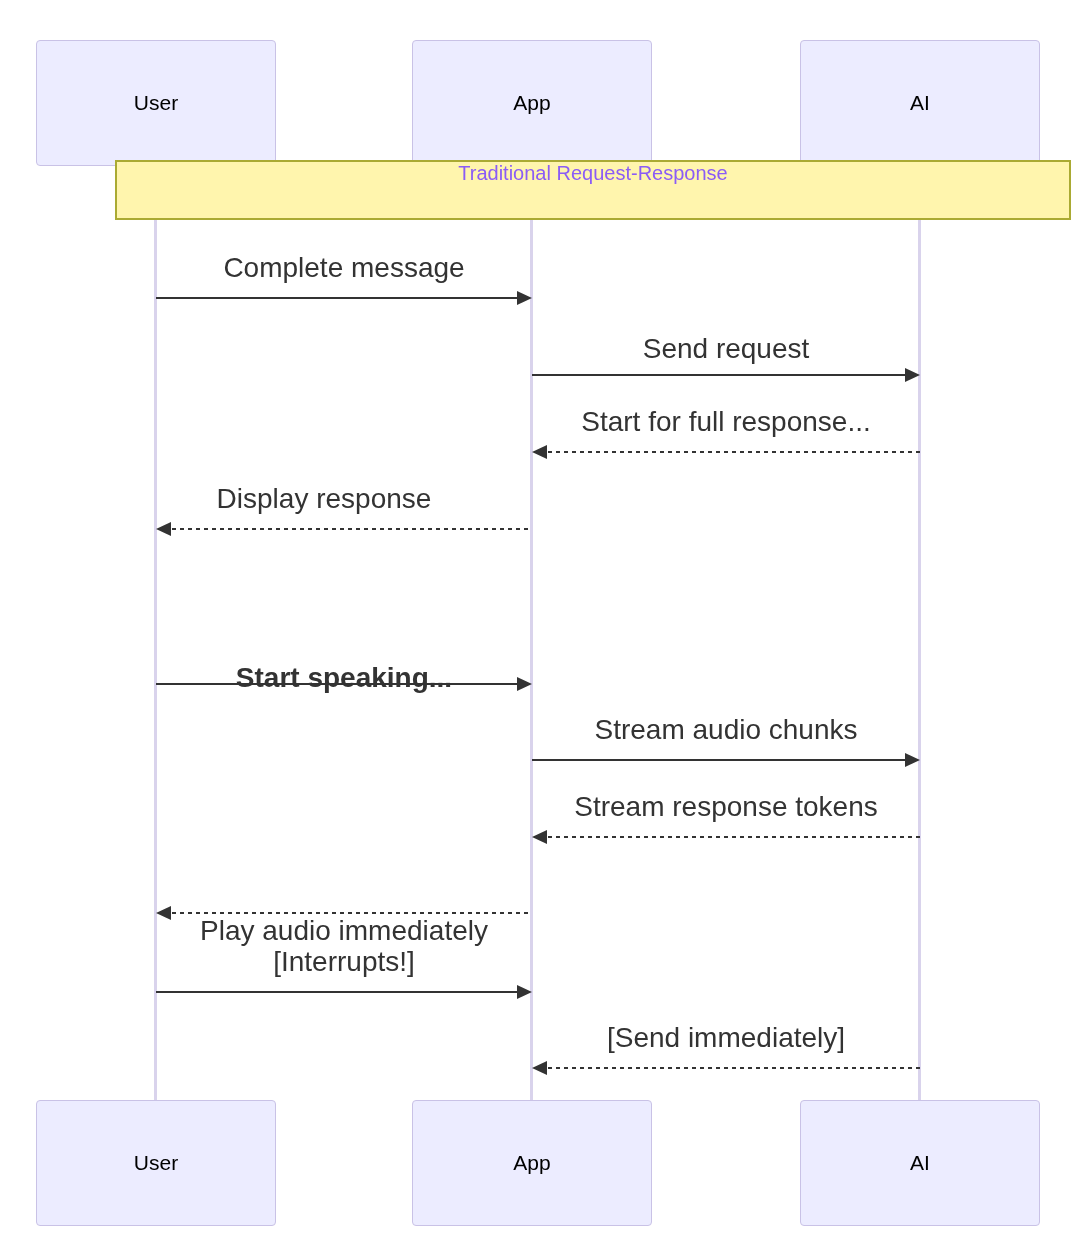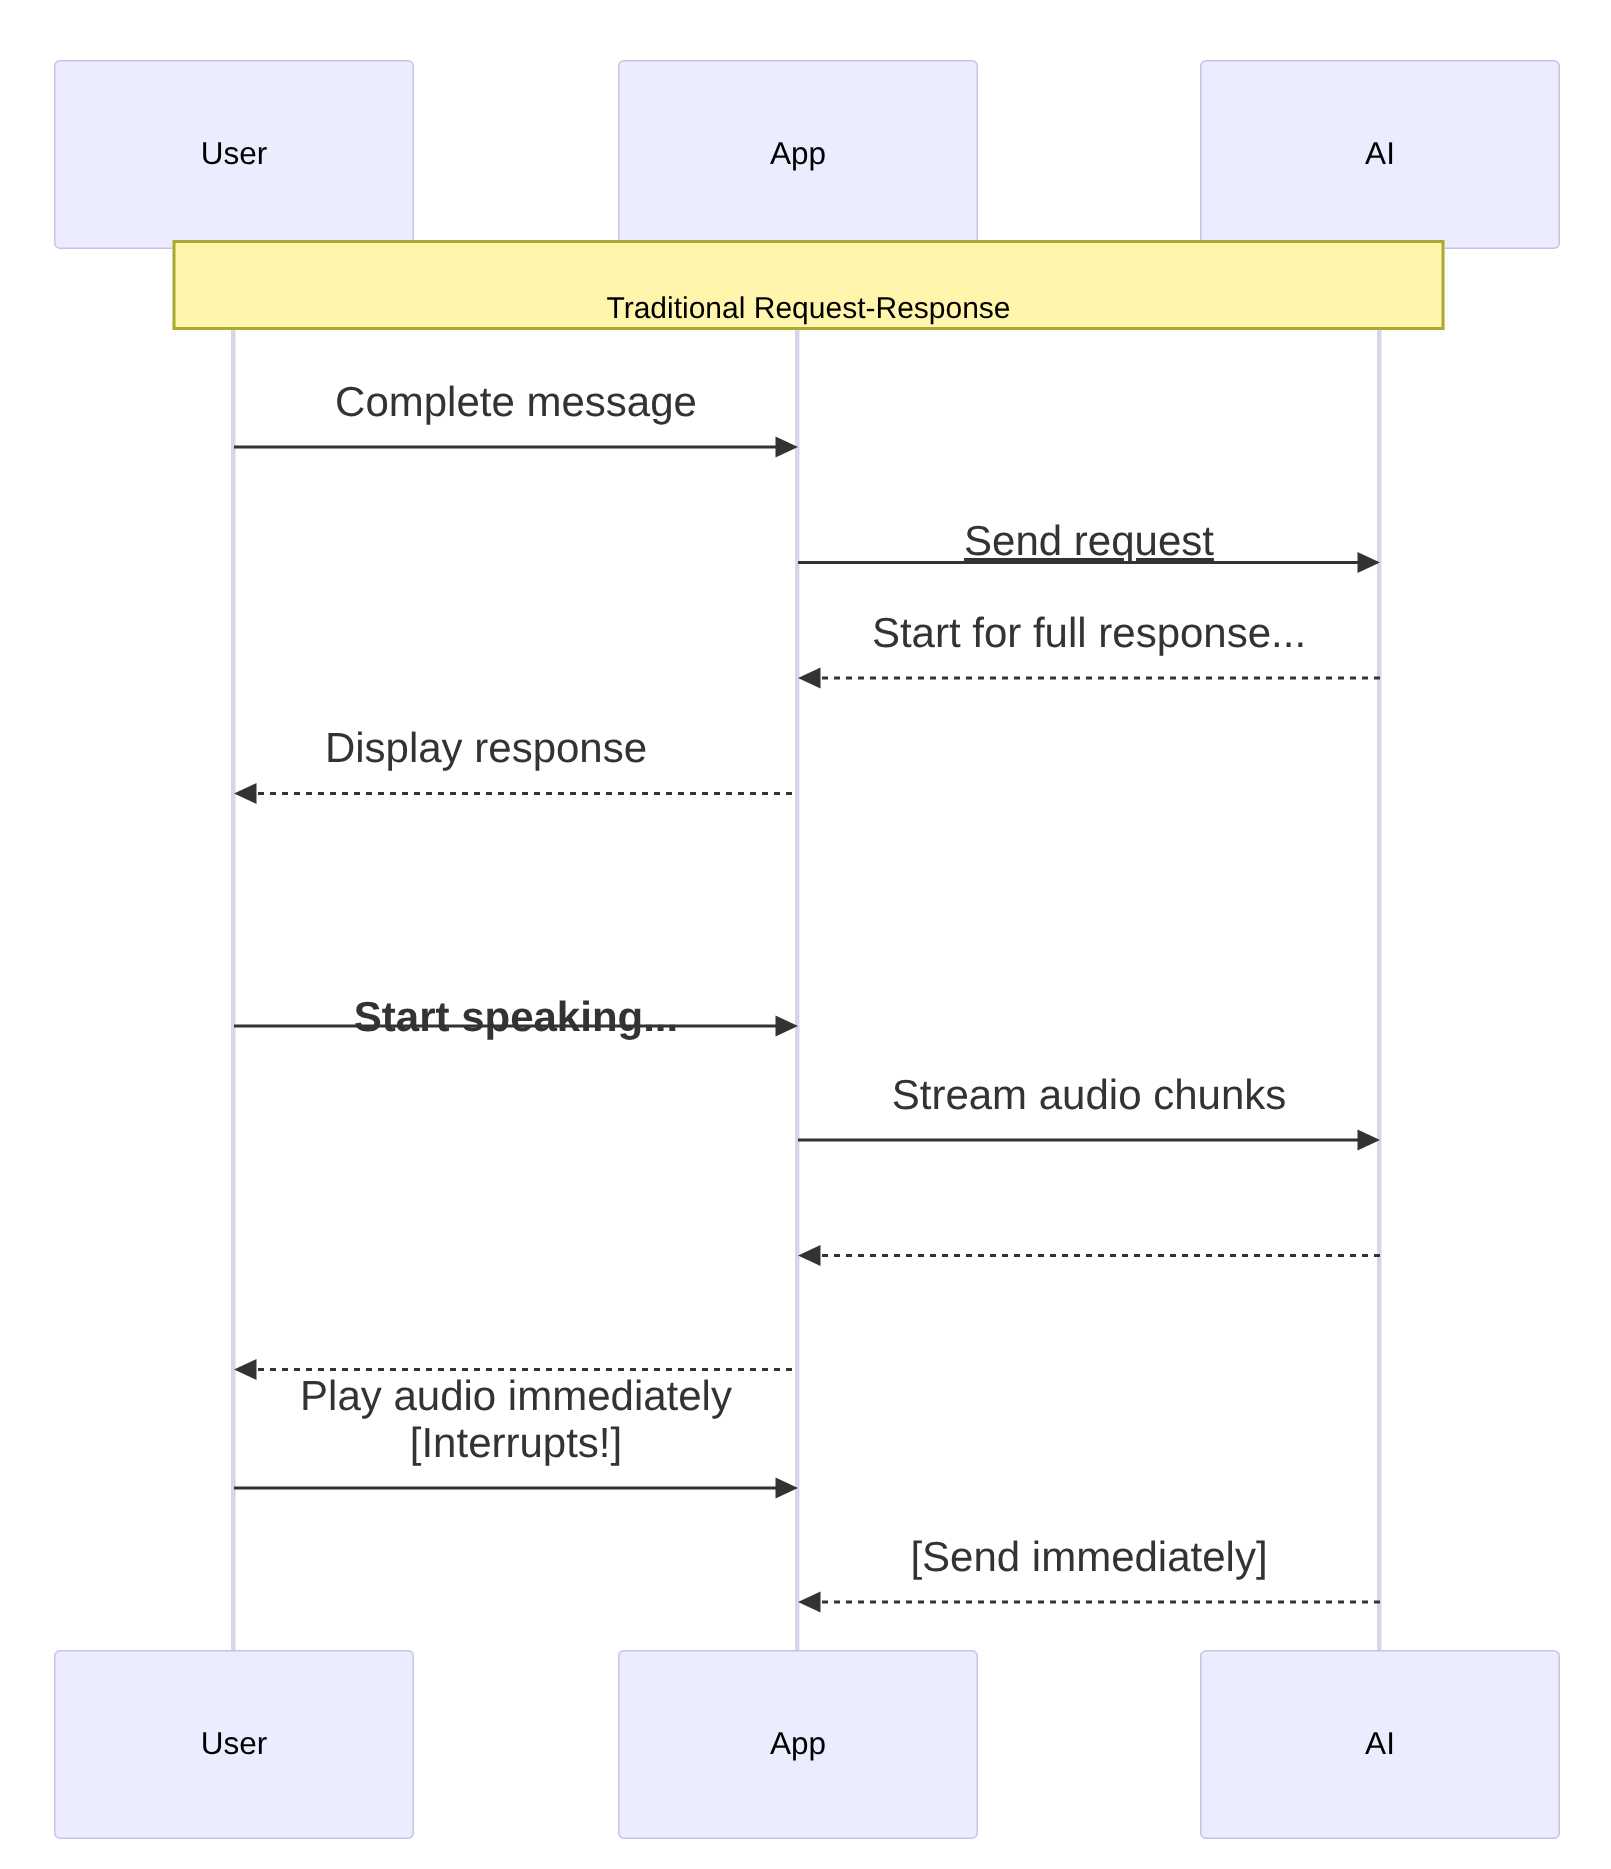--- a/index.html
+++ b/index.html
@@ -28,30 +28,30 @@
     box-sizing: border-box;
     display: flex;
     align-items: center;
     justify-content: center;
     font-size: 21px;
     color: #000000;
   }
   .note {
     position: absolute;
     left: 115px;
-    width: 848px;
+    width: 956px;
     height: 60px;
     background: #FFF5AD;
     border: 2px solid #AAAA33;
     box-sizing: border-box;
     display: flex;
-    align-items: flex-end;
+    align-items: flex-start;
     justify-content: center;
     font-size: 20px;
-    color: #000000;
+    color: #8b5cf6;
   }
   .msg-label {
     position: absolute;
     transform: translateX(-50%);
     font-size: 28px;
     line-height: 26px;
     color: #333333;
     white-space: nowrap;
   }
   .line {
@@ -92,40 +92,41 @@
   </div>
 
   <div class="note" style="top:160px;">
     <span>Traditional Request-Response</span>
   </div>
 
   <div class="msg-label" style="left:344px; top:255px;">Complete message</div>
   <div class="line solid" style="left:156px; top:297px; width:368px;"></div>
   <div class="head right" style="left:517px; top:291px;"></div>
 
-  <div class="msg-label" style="left:726px; top:348px;text-decoration:underline;">Send request</div>
+  <div class="msg-label" style="left:726px; top:336px;">Send request</div>
   <div class="line solid" style="left:532px; top:374px; width:380px;"></div>
   <div class="head right" style="left:905px; top:368px;"></div>
 
   <div class="msg-label" style="left:726px; top:409px;">Start for full response...</div>
   <div class="line dashed" style="left:540px; top:451px; width:380px;"></div>
   <div class="head left" style="left:532px; top:445px;"></div>
 
   <div class="msg-label" style="left:324px; top:486px;">Display response</div>
   <div class="line dashed" style="left:164px; top:528px; width:368px;"></div>
   <div class="head left" style="left:156px; top:522px;"></div>
 
   <div class="msg-label" style="left:344px; top:665px;font-weight:bold;">Start speaking...</div>
   <div class="line solid" style="left:156px; top:683px; width:368px;"></div>
   <div class="head right" style="left:517px; top:677px;"></div>
 
   <div class="msg-label" style="left:726px; top:717px;">Stream audio chunks</div>
   <div class="line solid" style="left:532px; top:759px; width:380px;"></div>
   <div class="head right" style="left:905px; top:753px;"></div>
 
+  <div class="msg-label" style="left:726px; top:794px;">Stream response tokens</div>
   <div class="line dashed" style="left:540px; top:836px; width:380px;"></div>
   <div class="head left" style="left:532px; top:830px;"></div>
 
   <div class="msg-label" style="left:344px; top:918px;">Play audio immediately</div>
   <div class="line dashed" style="left:164px; top:912px; width:368px;"></div>
   <div class="head left" style="left:156px; top:906px;"></div>
 
   <div class="msg-label" style="left:344px; top:949px;">[Interrupts!]</div>
   <div class="line solid" style="left:156px; top:991px; width:368px;"></div>
   <div class="head right" style="left:517px; top:985px;"></div>

